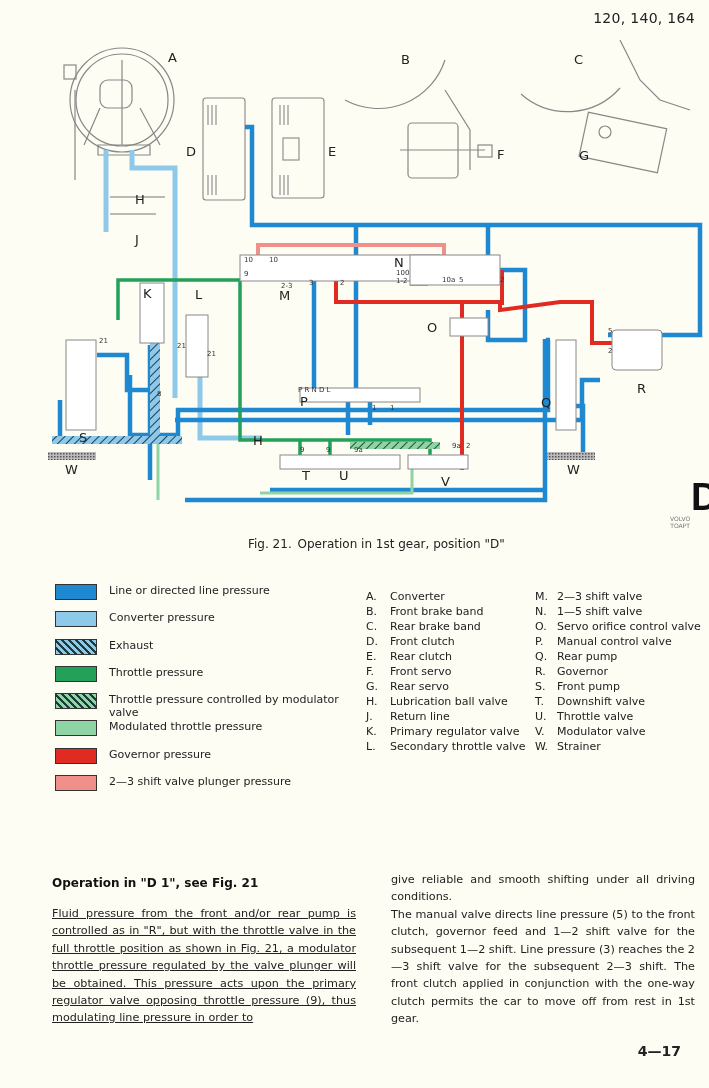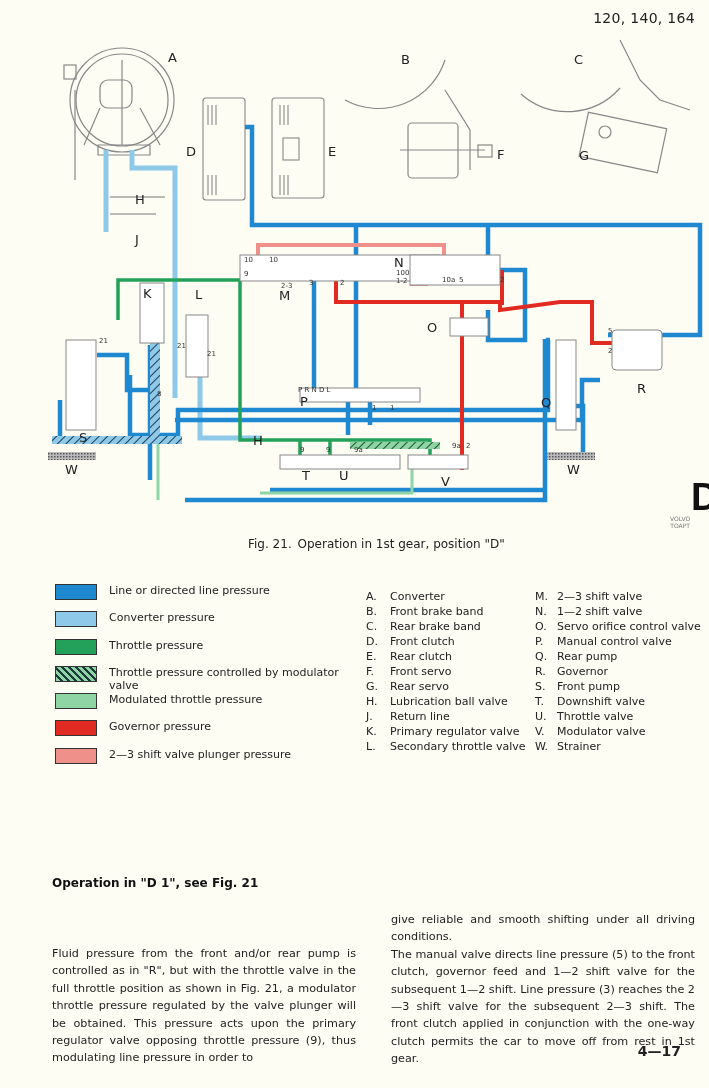--- a/index.html
+++ b/index.html
@@ -21,22 +21,22 @@
   .legend-item { display: flex; align-items: flex-start; height: 27.3px; font-size: 11px; color: #222; }
   .swatch { width: 42px; height: 16px; border: 1.5px solid #333; box-sizing: border-box; margin-right: 12px; flex: none; }
   .parts { position: absolute; top: 590px; font-size: 11px; color: #222; }
   .parts .row { height: 15px; white-space: nowrap; display: flex; }
   .parts .letter { display: inline-block; }
   .parts-left { left: 366px; }
   .parts-left .letter { width: 24px; }
   .parts-right { left: 535px; }
   .parts-right .letter { width: 22px; }
   .heading { position: absolute; left: 52px; top: 876px; font-weight: bold; font-size: 12px; color: #111; }
-  .col { position: absolute; font-size: 11.2px; line-height: 17.4px; text-align: justify; color: #222; margin-top: 40px; }
-  .col-left { left: 52px; top: 905px; width: 304px; }
+  .col { position: absolute; font-size: 11.2px; line-height: 17.4px; text-align: justify; color: #222; }
+  .col-left { left: 52px; top: 905px; width: 304px; text-decoration: underline; }
   .col-right { left: 391px; top: 871px; width: 304px; }
   .col p { margin: 0; }
   .page-num { position: absolute; right: 28px; top: 1043px; font-size: 14px; font-weight: bold; color: #222; }
 </style>
 </head>
 <body>
 
 <div class="models">120, 140, 164</div>
 
 <svg id="diagram" viewBox="0 30 709 500" xmlns="http://www.w3.org/2000/svg">
@@ -224,20 +224,24 @@
 <div class="legend" id="legend">
     <div class="legend-item">
       <span class="swatch" style="background: rgb(30, 136, 208);"></span>
       <span>Line or directed line pressure</span>
     </div>
     <div class="legend-item">
       <span class="swatch" style="background: rgb(142, 201, 234);"></span>
       <span>Converter pressure</span>
     </div>
     <div class="legend-item">
+      <span class="swatch" style="background: repeating-linear-gradient(45deg, rgb(142, 201, 234) 0px, rgb(142, 201, 234) 3px, rgb(29, 58, 58) 3px, rgb(29, 58, 58) 5px);"></span>
+      <span>Exhaust</span>
+    </div>
+    <div class="legend-item">
       <span class="swatch" style="background: rgb(35, 160, 90);"></span>
       <span>Throttle pressure</span>
     </div>
     <div class="legend-item">
       <span class="swatch" style="background: repeating-linear-gradient(45deg, rgb(143, 212, 164) 0px, rgb(143, 212, 164) 3px, rgb(29, 58, 58) 3px, rgb(29, 58, 58) 5px);"></span>
       <span>Throttle pressure controlled by modulator valve</span>
     </div>
     <div class="legend-item">
       <span class="swatch" style="background: rgb(143, 212, 164);"></span>
       <span>Modulated throttle pressure</span>
@@ -298,21 +302,21 @@
       <span>Secondary throttle valve</span>
     </div>
   </div>
 <div class="parts parts-right" id="parts-right">
     <div class="row">
       <span class="letter">M.</span>
       <span>2—3 shift valve</span>
     </div>
     <div class="row">
       <span class="letter">N.</span>
-      <span>1—2 shift valve</span>
+      <span>1—5 shift valve</span>
     </div>
     <div class="row">
       <span class="letter">O.</span>
       <span>Servo orifice control valve</span>
     </div>
     <div class="row">
       <span class="letter">P.</span>
       <span>Manual control valve</span>
     </div>
     <div class="row">

